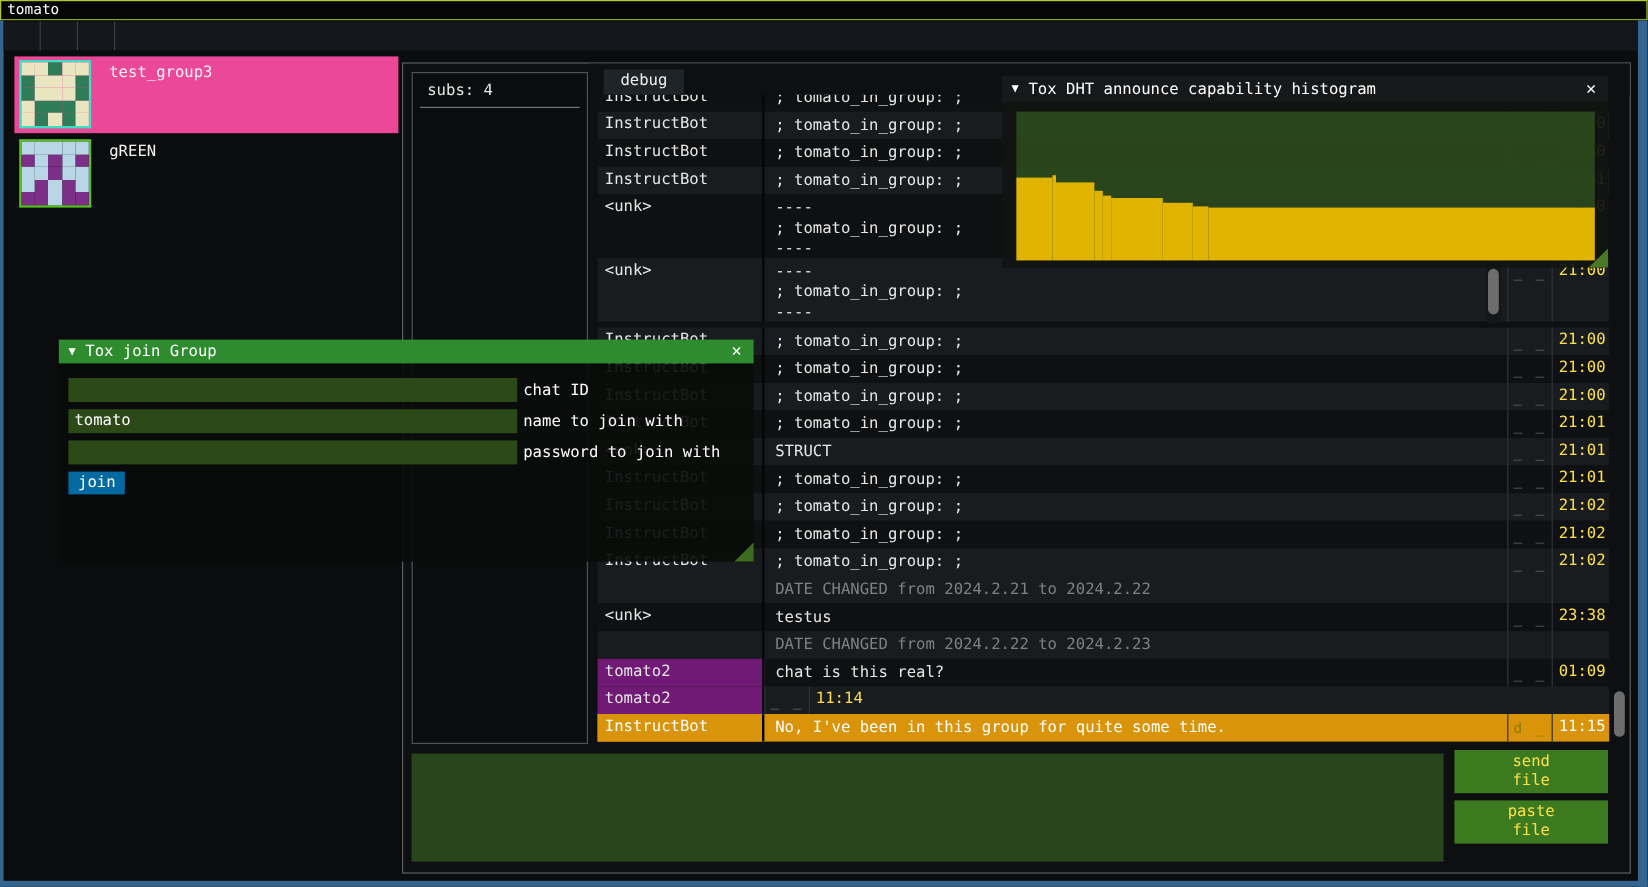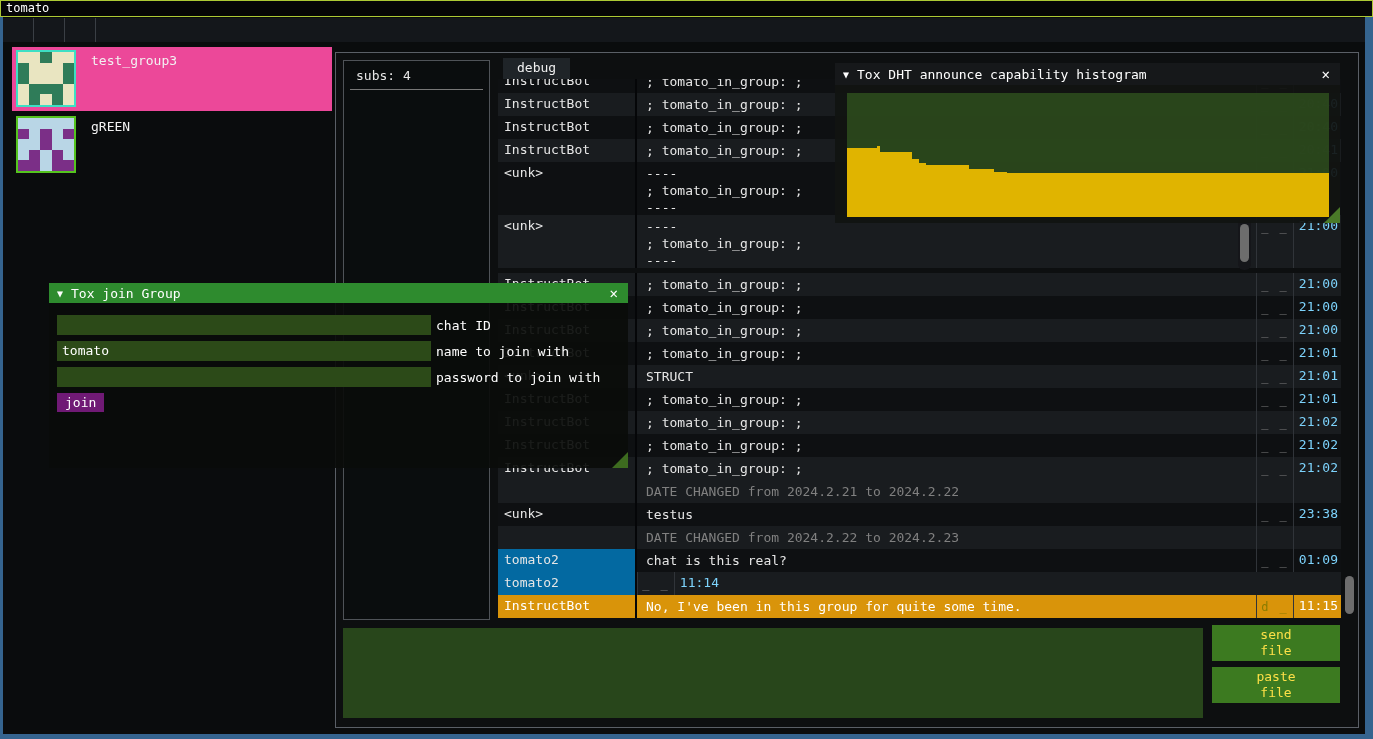--- a/index.html
+++ b/index.html
@@ -37,26 +37,26 @@
   #chat-window { left:335px; top:52px; width:1024px; height:676px; border:1px solid #5a5f66; background:#0d0f10; }
   #tabbar { left:491px; top:53px; width:867px; height:26px; background:#0d0f10; z-index:3; }
   #tab-debug { position:absolute; left:12px; top:5px; height:21px; padding:0 14px; line-height:20px;
     background:#1f2428; color:#efefef; }
 
   #rows { left:498px; top:70px; width:843px; z-index:1; }
   .row { display:flex; height:23px; background:#0e1012; }
   .row.alt { background:#191c1f; }
   .row.gap { margin-top:5px; }
   .cell-name { width:139px; padding:3px 0 0 6px; border-right:2px solid #050608; overflow:hidden; white-space:nowrap; }
-  .cell-name.green { background:#0369a1; }
+  .cell-name.green { background:#701a75; }
   .cell-msg { flex:1; padding:3px 0 0 9px; overflow:hidden; }
   .msg-line { line-height:17px; white-space:nowrap; }
   .cell-flags { width:37px; border-left:1px solid #303439; color:#7d7d7d; padding-top:5px; text-align:center;
     font-size:12px; letter-spacing:2px; }
-  .cell-time { width:48px; border-left:1px solid #303439; padding:3px 3px 0 0; text-align:right; color:#7dd3fc; }
+  .cell-time { width:48px; border-left:1px solid #303439; padding:3px 3px 0 0; text-align:right; color:#fde047; }
   .row.date-row .cell-msg { color:#808080; }
   .row.orange { background:#d9940a; }
   .row.orange .cell-name { background:#d9940a; color:#fff; }
   .row.orange .cell-flags { color:#8a7c00; }
   .row.orange .cell-msg, .row.orange .cell-time { color:#fff; }
 
   
   .sb-track { background:#15161a; border-radius:6px; }
   .sb-thumb { background:#6d6d6d; border-radius:5px; }
 
@@ -398,16 +398,16 @@
     <div class="jfield">
         <div class="jinput"></div>
         <div class="jlabel">chat ID</div>
       </div><div class="jfield">
         <div class="jinput">tomato</div>
         <div class="jlabel">name to join with</div>
       </div><div class="jfield">
         <div class="jinput"></div>
         <div class="jlabel">password to join with</div>
       </div>
-    <div id="join-btn" style="background: #701a75;">join</div>
+    <div id="join-btn" style="background: #0369a1;">join</div>
     <div class="abs grip" style="left:563px; top:149px; border-bottom:16px solid #3d6b1f;"></div>
   </div>
 </div>
 
 </body></html>

